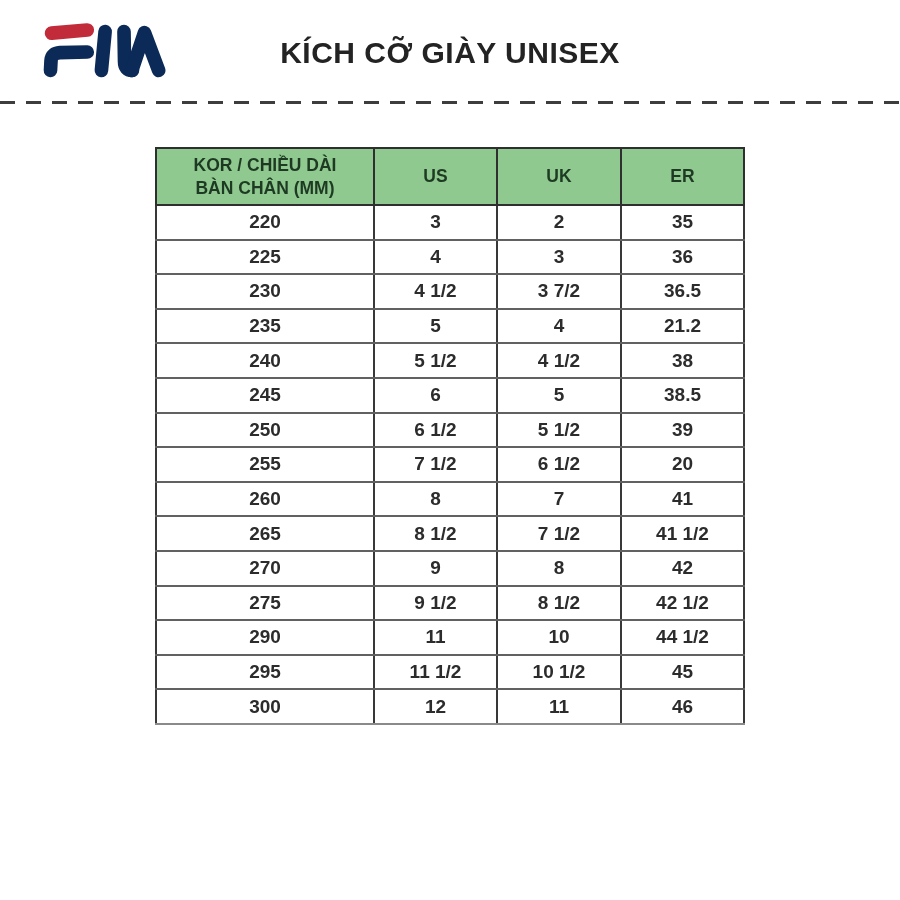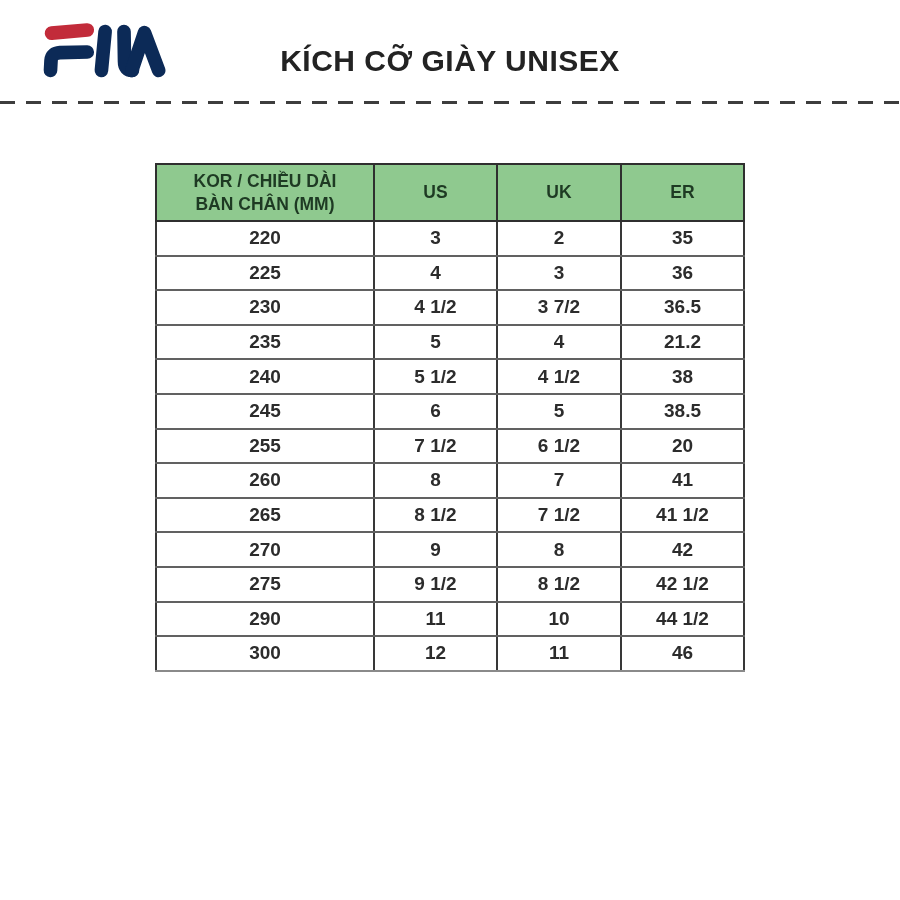--- a/index.html
+++ b/index.html
@@ -18,21 +18,21 @@
     position: absolute;
     left: 40px;
     top: 18px;
     width: 126px;
     height: 66px;
   }
 
   .page-title {
     position: absolute;
     left: 0;
-    top: 44px;
+    top: 36px;
     width: 900px;
     text-align: center;
     font-size: 30px;
     font-weight: 700;
     letter-spacing: 0.5px;
     color: #232323;
   }
 
   .dashed-divider {
     position: absolute;
@@ -43,21 +43,21 @@
     background: repeating-linear-gradient(
       to right,
       #3d3d3d 0px, #3d3d3d 15px,
       transparent 15px, transparent 26px
     );
   }
 
   table.size-table {
     position: absolute;
     left: 155px;
-    top: 163px;
+    top: 147px;
     width: 588px;
     border-collapse: collapse;
     table-layout: fixed;
   }
 
   .size-table th {
     background: #8fc98f;
     color: #1e3a23;
     font-size: 17.5px;
     font-weight: 700;
@@ -155,20 +155,26 @@
           <td>4 1/2</td>
           <td>38</td>
         </tr>
         <tr>
           <td>245</td>
           <td>6</td>
           <td>5</td>
           <td>38.5</td>
         </tr>
         <tr>
+          <td>250</td>
+          <td>6 1/2</td>
+          <td>5 1/2</td>
+          <td>39</td>
+        </tr>
+        <tr>
           <td>255</td>
           <td>7 1/2</td>
           <td>6 1/2</td>
           <td>20</td>
         </tr>
         <tr>
           <td>260</td>
           <td>8</td>
           <td>7</td>
           <td>41</td>
@@ -191,20 +197,26 @@
           <td>8 1/2</td>
           <td>42 1/2</td>
         </tr>
         <tr>
           <td>290</td>
           <td>11</td>
           <td>10</td>
           <td>44 1/2</td>
         </tr>
         <tr>
+          <td>295</td>
+          <td>11 1/2</td>
+          <td>10 1/2</td>
+          <td>45</td>
+        </tr>
+        <tr>
           <td>300</td>
           <td>12</td>
           <td>11</td>
           <td>46</td>
         </tr>
       </tbody>
   </table>
 
 </div>
 

